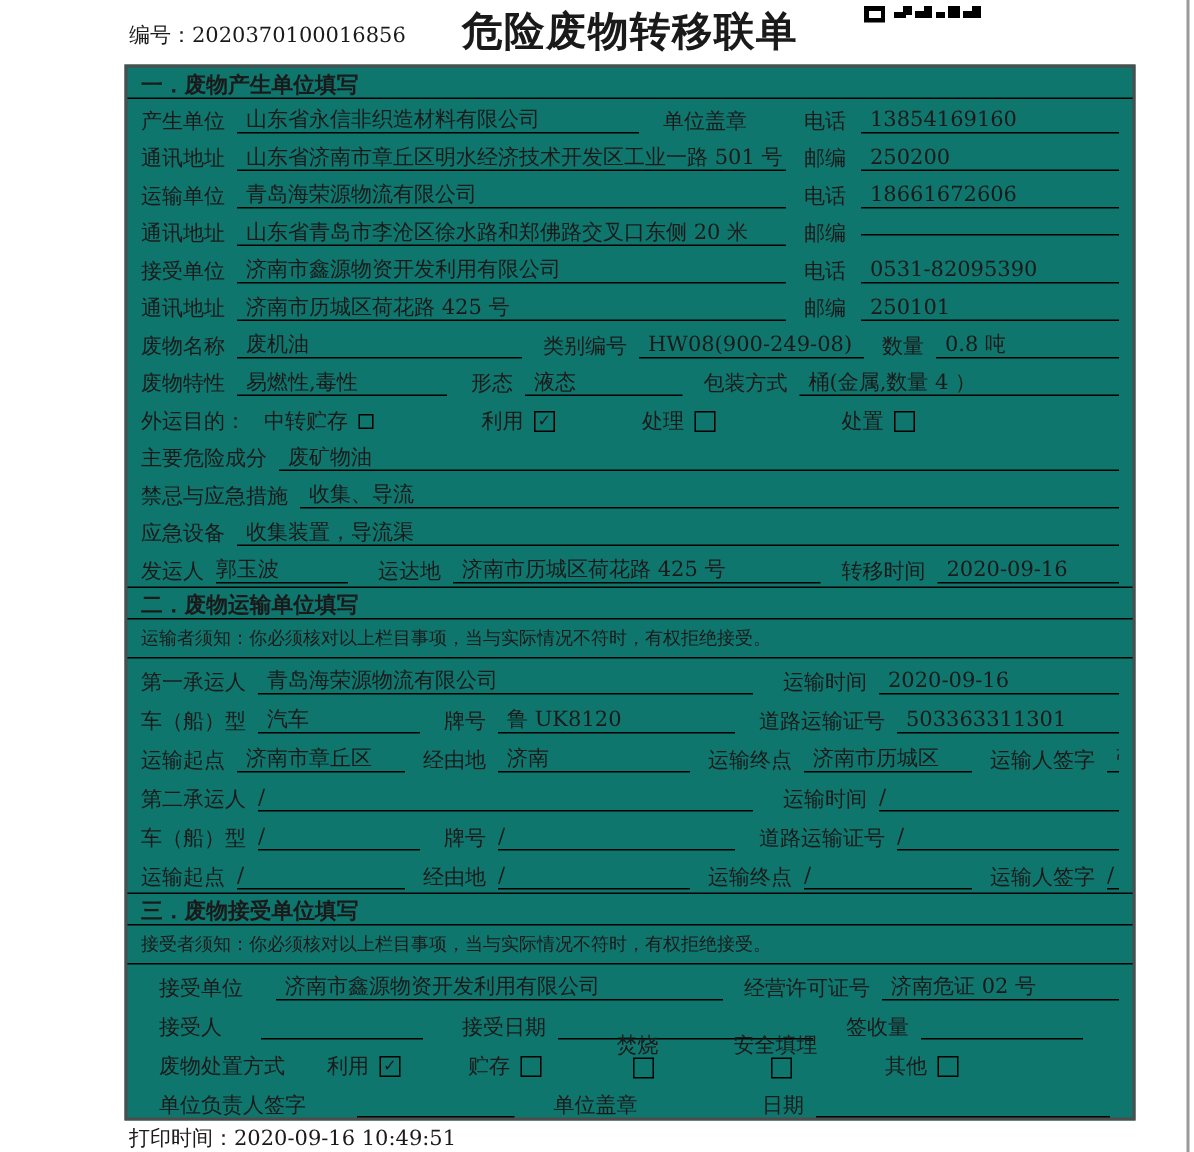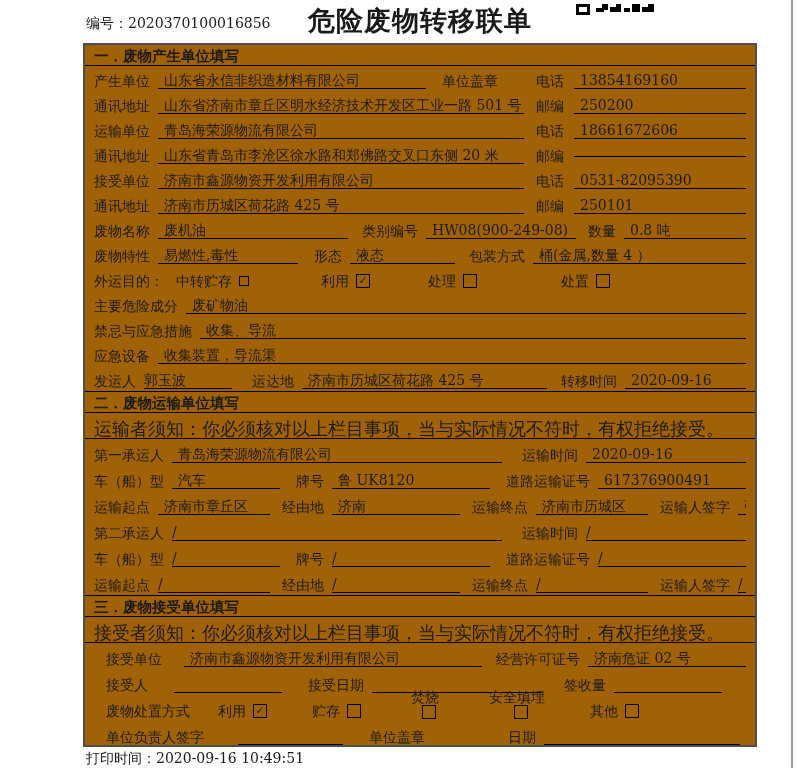--- a/index.html
+++ b/index.html
@@ -8,25 +8,25 @@
     font-family:"DejaVu Serif","Liberation Serif",serif;
     color:#1a1a1a;overflow:hidden;
   }
   .serial{position:absolute;left:86px;top:15px;font-size:14px;white-space:nowrap;}
   .doc-title{position:absolute;left:90px;top:3px;width:660px;text-align:center;
     font-size:27px;font-weight:bold;letter-spacing:1px;}
   .qr-frag{position:absolute;left:576px;top:0;width:78px;height:11px;}
   .page-edge{position:absolute;right:3px;top:0;bottom:0;width:2px;background:#9a9a9a;}
 
   .form{position:absolute;left:83px;top:43px;width:674px;height:704px;
-    border:2px solid #4d4d4d;box-sizing:border-box;background:#a16207;}
+    border:2px solid #4d4d4d;box-sizing:border-box;background:#0f766e;}
   .sec2,.sec3{border-top:1px solid #000;}
   .sec-title{font-weight:bold;font-size:14.5px;padding:2px 9px 2px;height:21px;
     box-sizing:border-box;border-bottom:1px solid #000;}
-  .note{font-size:18px;padding:4px 9px 0;height:26px;box-sizing:border-box;
+  .note{font-size:12px;padding:4px 9px 0;height:26px;box-sizing:border-box;
     border-bottom:1px solid #000;}
   .row{display:flex;align-items:flex-end;padding:0 9px 2px;height:25px;
     box-sizing:border-box;font-size:14px;line-height:16px;}
   .sec2 .row,.sec3 .row{height:26px;}
   .lb{white-space:nowrap;}
   .uv{border-bottom:1px solid #000;padding:0 0 0 6px;white-space:nowrap;
     overflow:hidden;box-sizing:border-box;}
   .uv.c{text-align:left;padding:0;}
   .fill{flex:1;}
   .sp{flex:1;}
@@ -211,21 +211,21 @@
       <span class="lb ml20 lbl-gap">运输时间</span>
       <span class="uv fill">2020-09-16</span>
     </div>
 
     <div class="row">
       <span class="lb lbl-gap">车（船）型</span>
       <span class="uv w108">汽车</span>
       <span class="lb ml16 lbl-gap">牌号</span>
       <span class="uv w158">鲁 UK8120</span>
       <span class="lb ml16 lbl-gap">道路运输证号</span>
-      <span class="uv fill">617376900491</span>
+      <span class="uv fill">503363311301</span>
     </div>
 
     <div class="row">
       <span class="lb lbl-gap">运输起点</span>
       <span class="uv w112">济南市章丘区</span>
       <span class="lb ml12 lbl-gap">经由地</span>
       <span class="uv w128">济南</span>
       <span class="lb ml12 lbl-gap">运输终点</span>
       <span class="uv w112">济南市历城区</span>
       <span class="lb ml12 lbl-gap">运输人签字</span>

